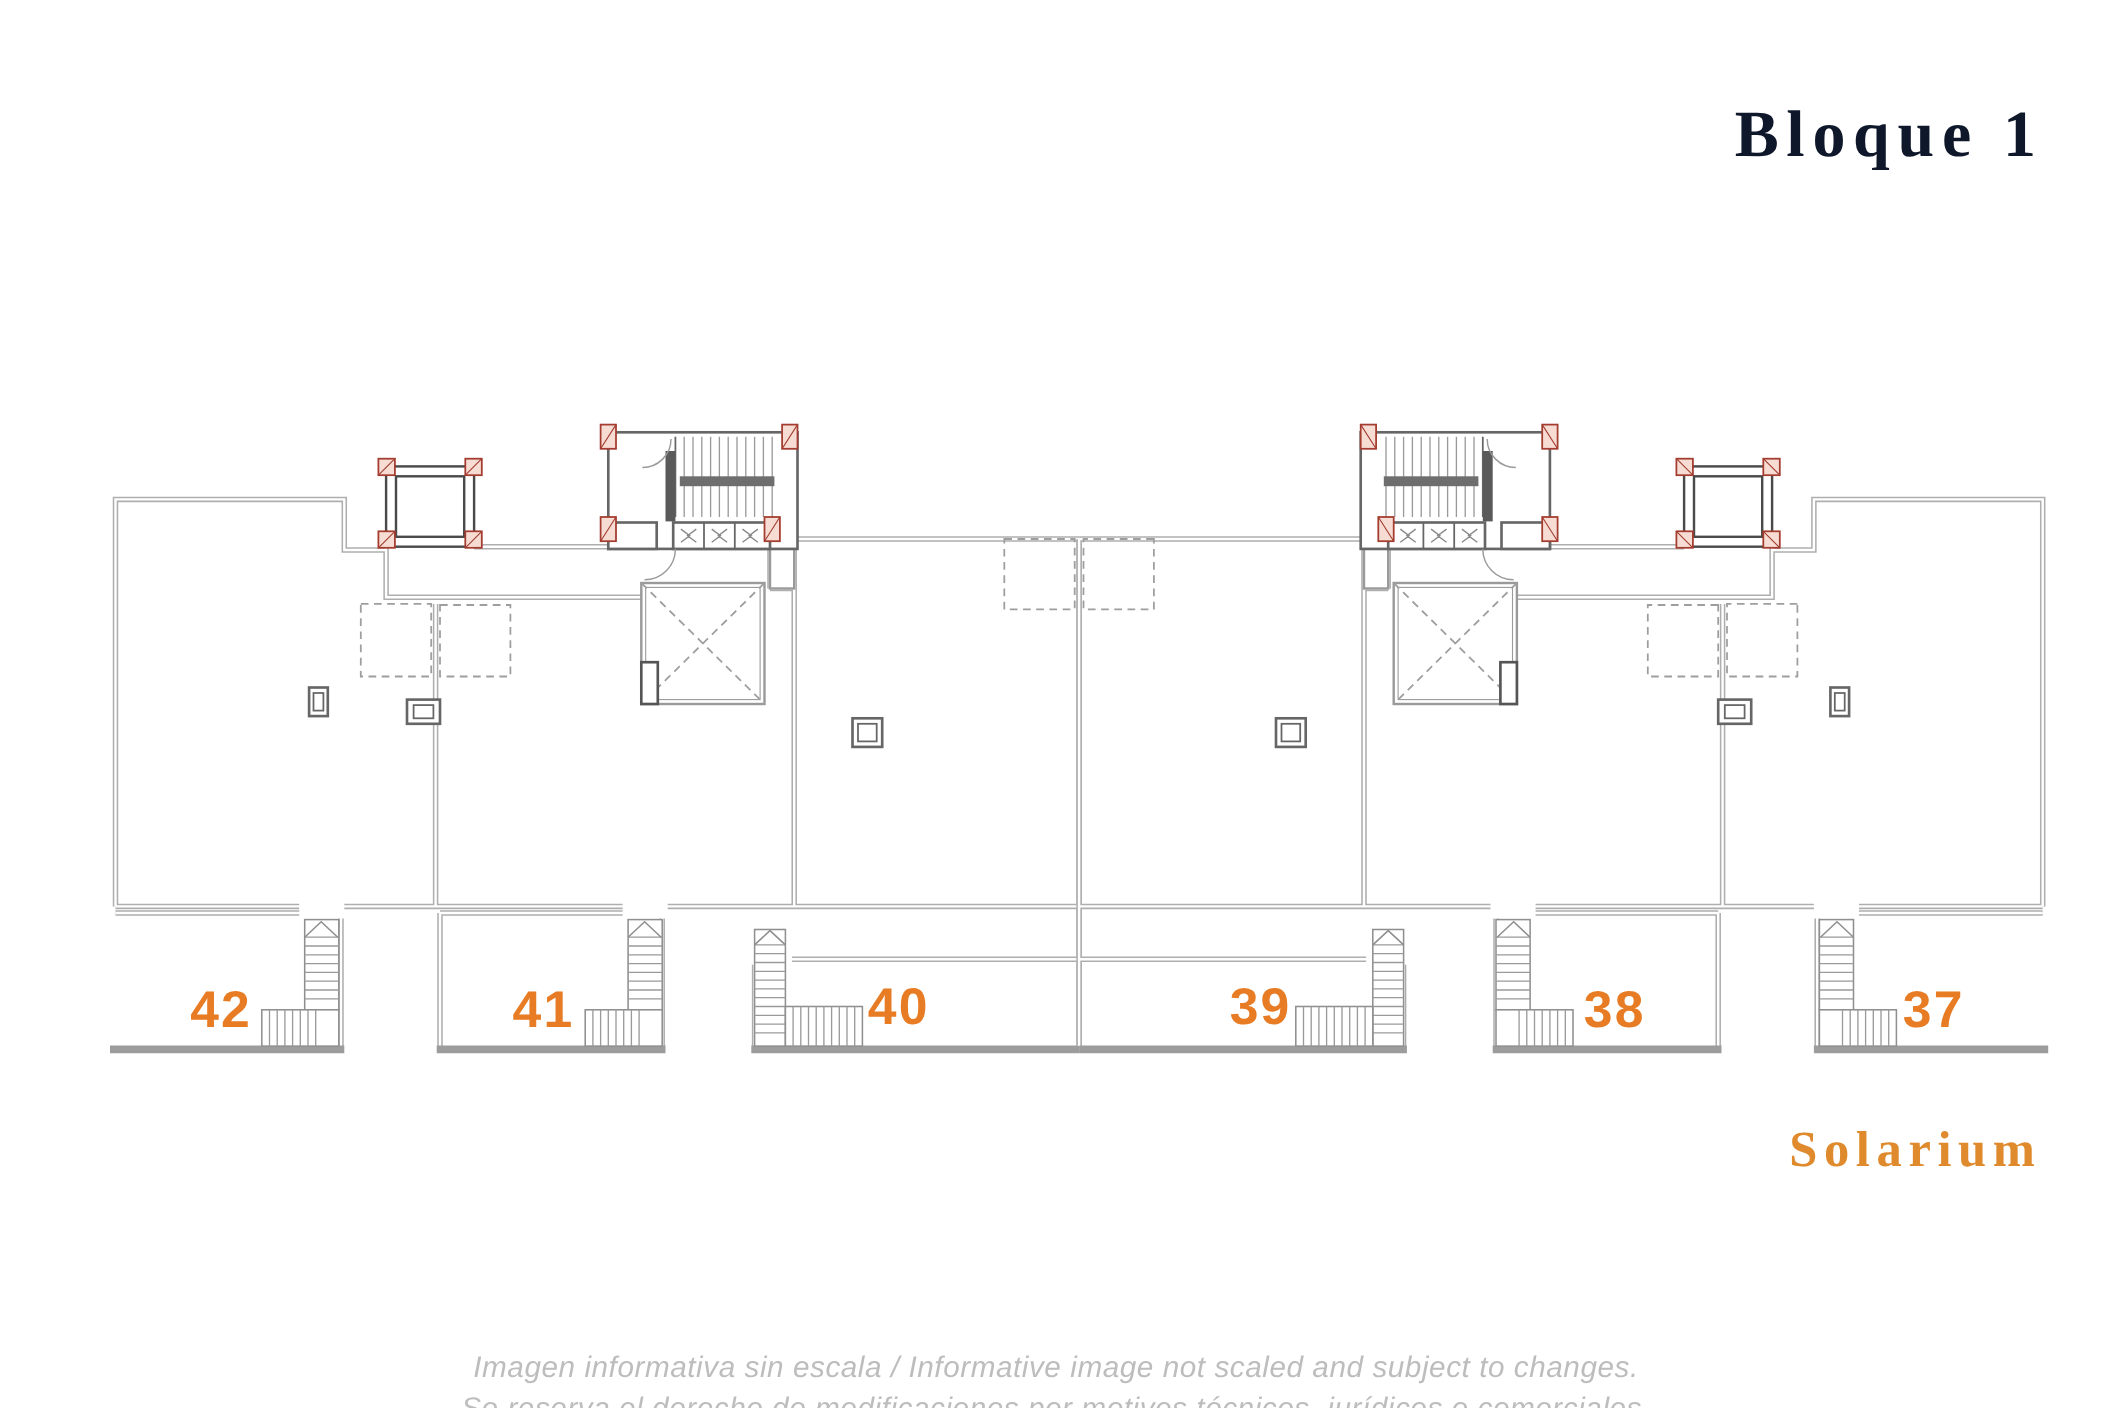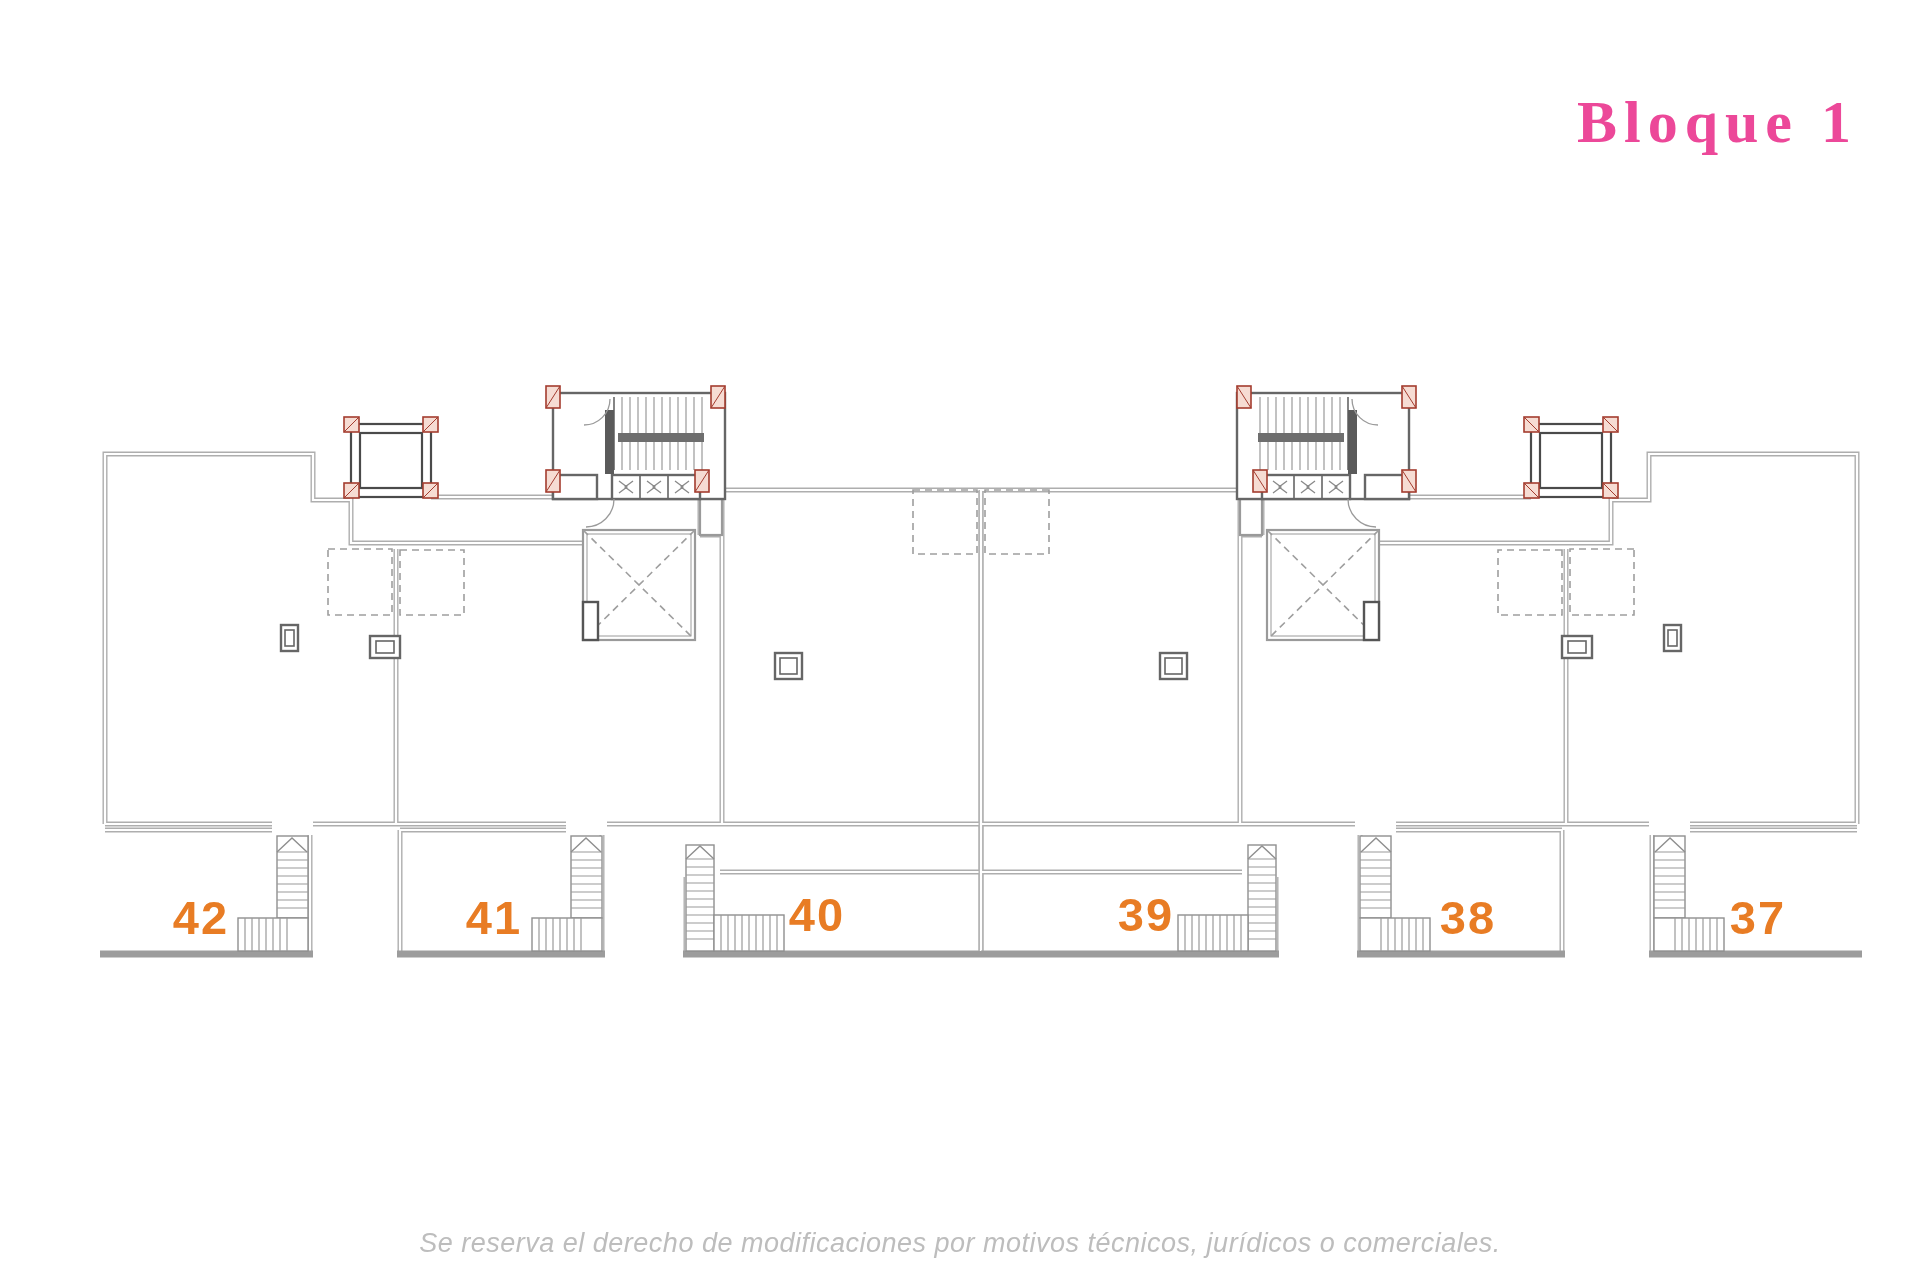--- a/index.html
+++ b/index.html
@@ -20,21 +20,21 @@
   .door{fill:#ffffff;stroke:#555555;stroke-width:2.4;}
   .post{fill:#f6dcd3;stroke:#a43c2f;stroke-width:1.6;}
   .posthatch{fill:none;stroke:#a43c2f;stroke-width:1;}
   .vent{fill:none;stroke:#8a8a8a;stroke-width:1.3;}
   .arc{fill:none;stroke:#9a9a9a;stroke-width:1.3;}
   .erase{fill:#ffffff;stroke:none;}
   .rail{fill:#6e6e6e;stroke:none;}
   .part{fill:#5a5a5a;stroke:none;}
   .unitnum{font:700 47px "Liberation Sans",sans-serif;fill:#e87c24;letter-spacing:2px;}
   .title{position:absolute;top:88px;right:62px;font:700 60px "Liberation Serif",serif;
-         color:#ec4899;letter-spacing:7px;}
+         color:#0f172a;letter-spacing:7px;}
   .solarium{position:absolute;top:1018px;right:64px;text-align:right;
             font:700 46px "Liberation Serif",serif;color:#e08a2e;
             letter-spacing:6px;line-height:54px;}
   .disclaimer{position:absolute;left:0;right:0;top:1225px;text-align:center;
               font:italic 400 27px "Liberation Sans",sans-serif;color:#bdbdbd;
               letter-spacing:0.5px;line-height:37px;}
 </style>
 </head>
 <body>
 
@@ -156,17 +156,19 @@
   <text class="unitnum" x="494" y="934" text-anchor="middle">41</text>
   <text class="unitnum" x="817" y="931" text-anchor="middle">40</text>
   <text class="unitnum" x="1146" y="931" text-anchor="middle">39</text>
   <text class="unitnum" x="1468" y="934" text-anchor="middle">38</text>
   <text class="unitnum" x="1758" y="934" text-anchor="middle">37</text>
 </svg>
 
 <div class="title">Bloque 1</div>
 
 <div class="solarium">
+  <div>Solarium</div>
 </div>
 
 <div class="disclaimer">
+  <div>Imagen informativa sin escala /  Informative image not scaled and subject to changes.</div>
   <div>Se reserva el derecho de modificaciones por motivos técnicos, jurídicos o comerciales.</div>
 </div>
 
 </body></html>

